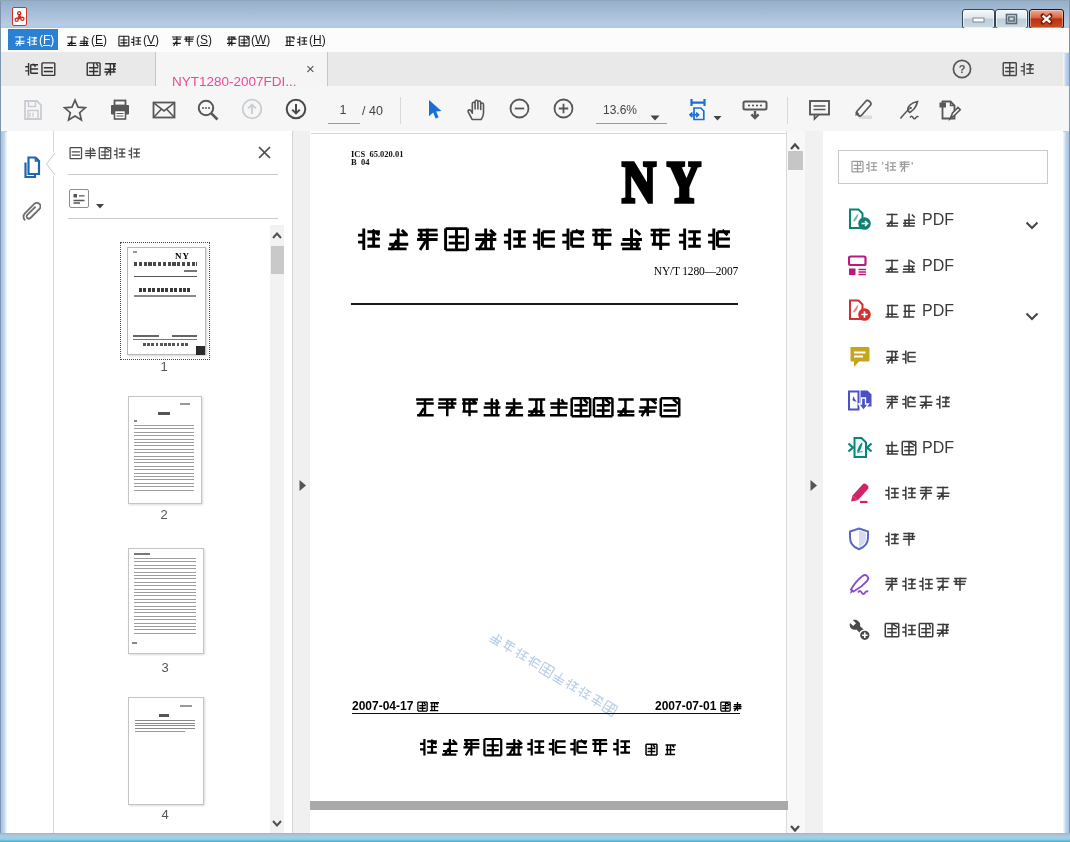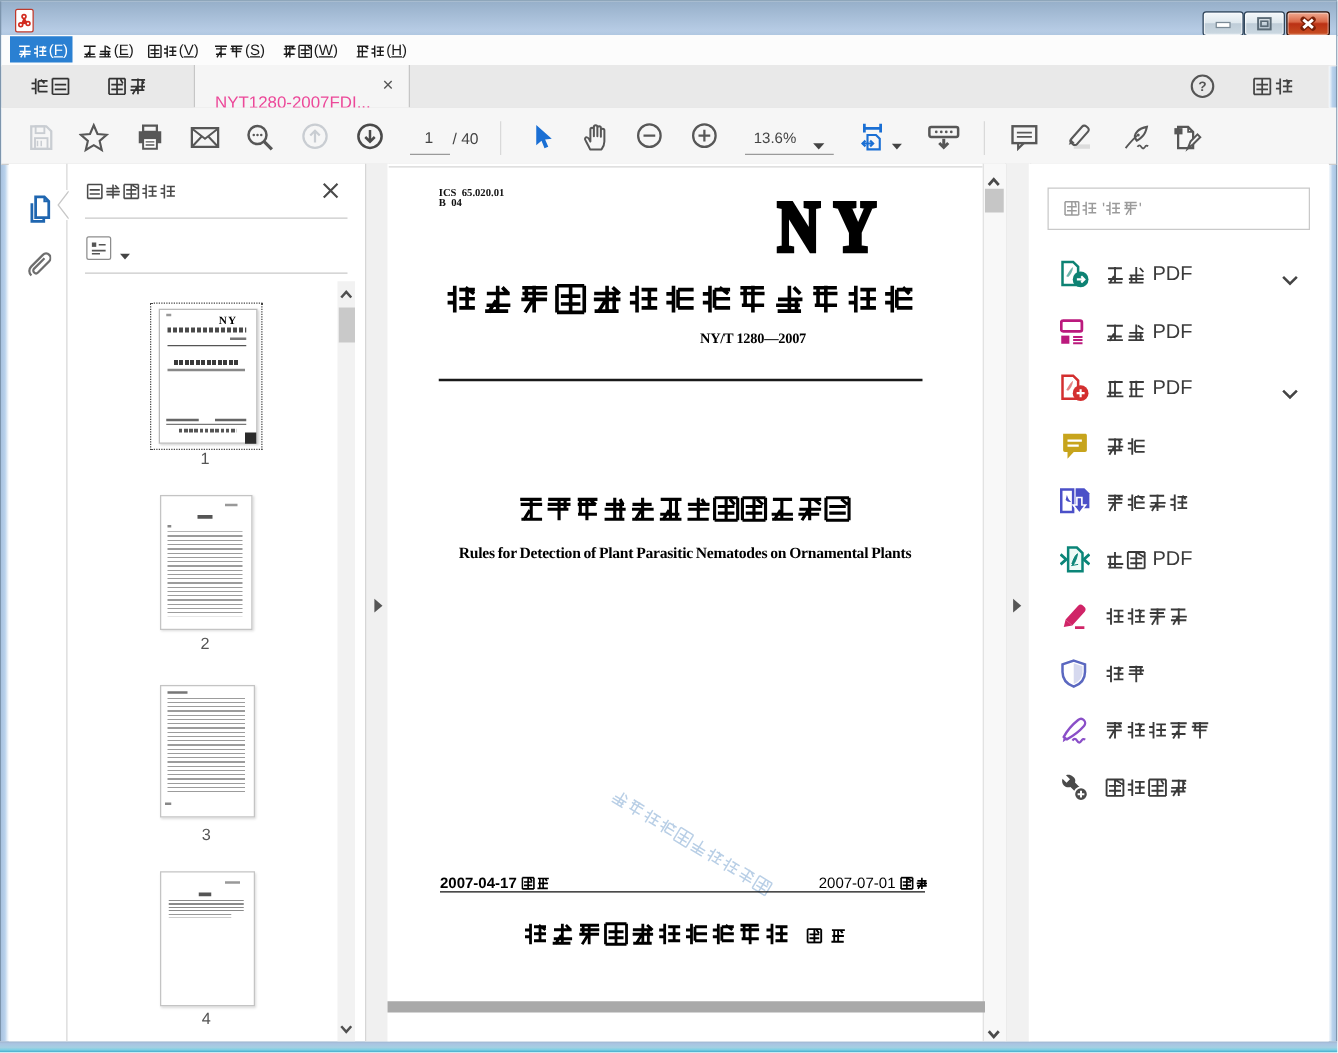--- a/index.html
+++ b/index.html
@@ -297,54 +297,53 @@
         <path d="M119.48 8.84 L139.28 8.84 M119.20 13.52 L140.49 13.52 M119.81 22.88 L139.02 22.88 M129.80 2.60 L129.80 23.92 M135.52 8.84 L135.52 22.88 M122.52 23.92 L128.50 14.30 M134.25 3.90 L139.95 9.10"></path>
         <path d="M153.80 2.60 L153.80 23.92 M148.08 9.10 L153.80 9.10 M148.08 16.12 L153.80 16.12 M157.44 5.72 L169.92 5.72 M157.44 13.00 L169.92 13.00 M157.44 20.28 L169.92 20.28 M163.68 5.72 L163.68 20.28"></path>
         <path d="M183.00 2.60 L183.00 23.92 M177.28 9.10 L183.00 9.10 M177.28 16.12 L183.00 16.12 M186.64 5.72 L199.12 5.72 M186.64 13.00 L199.12 13.00 M186.64 20.28 L199.12 20.28 M186.64 5.72 L186.64 20.28"></path>
         <path d="M212.20 2.60 L212.20 23.92 M206.48 9.10 L212.20 9.10 M206.48 16.12 L212.20 16.12 M215.84 5.72 L228.32 5.72 M215.84 13.00 L228.32 13.00 M215.84 20.28 L228.32 20.28 M215.84 5.72 L215.84 20.28 M219.90 3.90 L226.76 9.10"></path>
         <path d="M236.59 4.16 L255.43 4.16 M236.47 8.84 L255.93 8.84 M237.74 18.20 L255.57 18.20 M246.60 2.60 L246.60 23.92 M240.36 4.16 L240.36 18.20"></path>
         <path d="M266.68 13.52 L286.27 13.52 M265.15 18.20 L284.15 18.20 M266.41 22.88 L285.14 22.88 M275.80 2.60 L275.80 23.92 M281.52 13.52 L281.52 22.88 M279.35 3.90 L284.50 9.10"></path>
         <path d="M294.99 4.16 L313.83 4.16 M294.87 8.84 L314.33 8.84 M296.14 18.20 L313.97 18.20 M305.00 2.60 L305.00 23.92 M298.76 4.16 L298.76 18.20"></path>
         <path d="M329.00 2.60 L329.00 23.92 M323.28 9.10 L329.00 9.10 M323.28 16.12 L329.00 16.12 M332.64 5.72 L345.12 5.72 M332.64 13.00 L345.12 13.00 M332.64 20.28 L345.12 20.28 M338.88 5.72 L338.88 20.28"></path>
         <path d="M358.20 2.60 L358.20 23.92 M352.48 9.10 L358.20 9.10 M352.48 16.12 L358.20 16.12 M361.84 5.72 L374.32 5.72 M361.84 13.00 L374.32 13.00 M361.84 20.28 L374.32 20.28 M361.84 5.72 L361.84 20.28 M366.67 3.90 L371.93 9.10"></path>
       </svg></div>
-<div class="abs ser" style="left:560px;top:265px;width:178px;text-align:left;font-size:11.5px;letter-spacing:-0.2px;font-weight:bold;color:#000">NY/T 1280—2007</div>
+<div class="abs ser" style="left:560px;top:265px;width:178px;text-align:right;font-size:11.5px;letter-spacing:-0.2px;font-weight:normal;color:#000">NY/T 1280—2007</div>
 <div class="abs" style="left:351px;top:303px;width:387px;height:2px;background:#1a1a1a"></div>
 <div style="position:absolute;left:414.0px;top:396.0px;"><svg class="" style="" width="267" height="22" viewBox="0 0 267.3 22.0" fill="none" stroke="#000" stroke-width="2.50" stroke-linecap="butt">
         <path d="M2.15 3.52 L19.35 3.52 M2.56 7.48 L19.75 7.48 M3.12 19.36 L19.68 19.36 M11.00 2.20 L11.00 20.24 M4.84 20.24 L9.90 12.10"></path>
         <path d="M24.60 3.52 L42.43 3.52 M24.23 7.48 L42.43 7.48 M24.08 11.44 L40.77 11.44 M33.30 2.20 L33.30 20.24 M38.14 3.52 L38.14 11.44"></path>
         <path d="M48.25 3.52 L64.03 3.52 M48.27 7.48 L62.69 7.48 M48.52 15.40 L63.61 15.40 M55.60 2.20 L55.60 20.24 M50.32 3.52 L50.32 15.40 M57.46 3.30 L62.81 7.70"></path>
         <path d="M70.78 7.48 L85.29 7.48 M69.77 11.44 L86.62 11.44 M69.75 19.36 L85.59 19.36 M77.90 2.20 L77.90 20.24 M82.74 7.48 L82.74 19.36 M82.11 3.30 L84.59 7.70"></path>
         <path d="M92.10 7.48 L107.43 7.48 M91.67 11.44 L109.03 11.44 M91.87 19.36 L109.21 19.36 M100.20 2.20 L100.20 20.24 M94.04 20.24 L99.10 12.10"></path>
         <path d="M114.69 3.52 L131.34 3.52 M114.32 15.40 L129.66 15.40 M113.98 19.36 L131.32 19.36 M122.50 2.20 L122.50 20.24 M127.34 3.52 L127.34 19.36 M116.34 20.24 L121.40 12.10"></path>
         <path d="M136.44 7.48 L153.81 7.48 M136.87 11.44 L153.69 11.44 M136.15 19.36 L153.16 19.36 M144.80 2.20 L144.80 20.24 M147.60 3.30 L150.46 7.70"></path>
         <path d="M157.86 2.20 L176.34 2.20 M157.86 2.20 L157.86 20.24 M176.34 2.20 L176.34 20.24 M157.86 20.24 L176.34 20.24 M160.50 9.24 L173.70 9.24 M160.50 14.52 L173.70 14.52 M167.10 2.20 L167.10 20.24 M170.09 3.30 L174.00 7.70"></path>
         <path d="M180.16 2.20 L198.64 2.20 M180.16 2.20 L180.16 20.24 M198.64 2.20 L198.64 20.24 M180.16 20.24 L198.64 20.24 M182.80 9.24 L196.00 9.24 M182.80 14.52 L196.00 14.52 M189.40 2.20 L189.40 20.24 M191.66 3.30 L196.66 7.70"></path>
         <path d="M204.56 3.52 L219.91 3.52 M203.51 15.40 L220.57 15.40 M203.94 19.36 L220.68 19.36 M211.70 2.20 L211.70 20.24 M205.54 20.24 L210.60 12.10"></path>
         <path d="M226.44 3.52 L243.22 3.52 M225.69 11.44 L243.18 11.44 M224.96 15.40 L241.66 15.40 M234.00 2.20 L234.00 20.24 M227.84 20.24 L232.90 12.10 M237.24 3.30 L242.57 7.70"></path>
         <path d="M247.06 2.20 L265.54 2.20 M247.06 2.20 L247.06 20.24 M265.54 2.20 L265.54 20.24 M247.06 20.24 L265.54 20.24 M249.70 9.24 L262.90 9.24 M249.70 14.52 L262.90 14.52 M259.36 3.30 L264.46 7.70"></path>
       </svg></div>
-<div class="abs ser" style="left:310px;top:435px;width:476px;text-align:center;font-size:12.5px;font-weight:bold;color:#000;letter-spacing:-0.2px;word-spacing:-0.6px">Rules for Detection of Plant Parasitic Nematodes on Ornamental Plants</div>
 <div class="abs" style="left:492px;top:628px;transform:rotate(31.5deg);transform-origin:0 0"><svg class="" style="" width="152" height="14" viewBox="0 0 152.2 14.5" fill="none" stroke="#b9cfe6" stroke-width="1.25" stroke-linecap="butt">
         <path d="M2.16 7.54 L13.09 7.54 M1.31 10.15 L11.90 10.15 M2.01 12.76 L12.46 12.76 M7.25 1.45 L7.25 13.34 M10.44 7.54 L10.44 12.76 M9.23 2.17 L12.10 5.07"></path>
         <path d="M16.97 2.32 L27.48 2.32 M16.90 4.93 L27.75 4.93 M17.61 10.15 L27.55 10.15 M22.55 1.45 L22.55 13.34 M19.07 2.32 L19.07 10.15"></path>
         <path d="M34.95 1.45 L34.95 13.34 M31.76 5.07 L34.95 5.07 M31.76 8.99 L34.95 8.99 M36.98 3.19 L43.94 3.19 M36.98 7.25 L43.94 7.25 M36.98 11.31 L43.94 11.31 M40.46 3.19 L40.46 11.31"></path>
         <path d="M50.25 1.45 L50.25 13.34 M47.06 5.07 L50.25 5.07 M47.06 8.99 L50.25 8.99 M52.28 3.19 L59.24 3.19 M52.28 7.25 L59.24 7.25 M52.28 11.31 L59.24 11.31 M52.28 3.19 L52.28 11.31 M54.98 2.17 L57.91 5.07"></path>
         <path d="M62.36 1.45 L74.54 1.45 M62.36 1.45 L62.36 13.34 M74.54 1.45 L74.54 13.34 M62.36 13.34 L74.54 13.34 M64.10 6.09 L72.80 6.09 M64.10 9.57 L72.80 9.57 M68.45 1.45 L68.45 13.34"></path>
         <path d="M77.78 7.54 L89.68 7.54 M78.72 10.15 L89.52 10.15 M78.58 12.76 L89.50 12.76 M83.75 1.45 L83.75 13.34"></path>
         <path d="M96.15 1.45 L96.15 13.34 M92.96 5.07 L96.15 5.07 M92.96 8.99 L96.15 8.99 M98.18 3.19 L105.14 3.19 M98.18 7.25 L105.14 7.25 M98.18 11.31 L105.14 11.31 M101.66 3.19 L101.66 11.31 M99.90 2.17 L103.11 5.07"></path>
         <path d="M111.45 1.45 L111.45 13.34 M108.26 5.07 L111.45 5.07 M108.26 8.99 L111.45 8.99 M113.48 3.19 L120.44 3.19 M113.48 7.25 L120.44 7.25 M113.48 11.31 L120.44 11.31 M116.96 3.19 L116.96 11.31"></path>
         <path d="M124.71 2.32 L134.45 2.32 M124.51 7.54 L134.59 7.54 M124.47 10.15 L135.71 10.15 M129.65 1.45 L129.65 13.34 M130.92 2.17 L134.90 5.07"></path>
         <path d="M138.86 1.45 L151.04 1.45 M138.86 1.45 L138.86 13.34 M151.04 1.45 L151.04 13.34 M138.86 13.34 L151.04 13.34 M140.60 6.09 L149.30 6.09 M140.60 9.57 L149.30 9.57 M144.95 1.45 L144.95 13.34 M147.21 2.17 L148.75 5.07"></path>
       </svg></div>
 <div class="abs" style="left:352px;top:699px;display:flex;align-items:center;font-size:12px;font-weight:bold;color:#000">2007-04-17<svg class="" style="margin-left:4px" width="23" height="11" viewBox="0 0 23.0 11.0" fill="none" stroke="#000" stroke-width="1.30" stroke-linecap="butt">
         <path d="M0.88 1.10 L10.12 1.10 M0.88 1.10 L0.88 10.12 M10.12 1.10 L10.12 10.12 M0.88 10.12 L10.12 10.12 M2.20 4.62 L8.80 4.62 M2.20 7.26 L8.80 7.26 M5.50 1.10 L5.50 10.12 M6.92 1.65 L8.60 3.85"></path>
         <path d="M13.30 1.76 L22.05 1.76 M13.60 5.72 L21.41 5.72 M12.94 9.68 L21.29 9.68 M17.50 1.10 L17.50 10.12 M14.86 1.76 L14.86 9.68 M18.87 1.65 L20.55 3.85"></path>
       </svg></div>
-<div class="abs" style="left:655px;top:699px;display:flex;align-items:center;font-size:12px;font-weight:normal;color:#000">2007-07-01<svg class="" style="margin-left:4px" width="23" height="11" viewBox="0 0 23.0 11.0" fill="none" stroke="#000" stroke-width="1.30" stroke-linecap="butt">
+<div class="abs" style="left:655px;top:699px;display:flex;align-items:center;font-size:12px;font-weight:bold;color:#000">2007-07-01<svg class="" style="margin-left:4px" width="23" height="11" viewBox="0 0 23.0 11.0" fill="none" stroke="#000" stroke-width="1.30" stroke-linecap="butt">
         <path d="M0.88 1.10 L10.12 1.10 M0.88 1.10 L0.88 10.12 M10.12 1.10 L10.12 10.12 M0.88 10.12 L10.12 10.12 M2.20 4.62 L8.80 4.62 M2.20 7.26 L8.80 7.26 M5.50 1.10 L5.50 10.12 M6.07 1.65 L9.33 3.85"></path>
         <path d="M13.91 3.74 L21.24 3.74 M13.33 5.72 L21.60 5.72 M13.66 7.70 L21.35 7.70 M17.50 1.10 L17.50 10.12 M19.92 3.74 L19.92 7.70 M14.42 10.12 L16.95 6.05"></path>
       </svg></div>
 <div class="abs" style="left:352px;top:712.5px;width:388px;height:1.5px;background:#111"></div>
 <div style="position:absolute;left:416.0px;top:737.0px;"><svg class="" style="" width="218" height="20" viewBox="0 0 218.5 20.5" fill="none" stroke="#000" stroke-width="2.30" stroke-linecap="butt">
         <path d="M6.15 2.05 L6.15 18.86 M1.64 7.17 L6.15 7.17 M1.64 12.71 L6.15 12.71 M9.02 4.51 L18.86 4.51 M9.02 10.25 L18.86 10.25 M9.02 15.99 L18.86 15.99 M13.94 4.51 L13.94 15.99 M12.95 3.07 L18.37 7.17"></path>
         <path d="M25.40 6.97 L39.84 6.97 M25.22 14.35 L40.25 14.35 M24.33 18.04 L38.88 18.04 M32.25 2.05 L32.25 18.86 M26.51 18.86 L31.23 11.28 M35.17 3.07 L39.18 7.17"></path>
         <path d="M46.75 3.28 L62.30 3.28 M46.86 6.97 L62.56 6.97 M46.15 10.66 L62.34 10.66 M54.25 2.05 L54.25 18.86 M49.33 3.28 L49.33 10.66 M48.51 18.86 L53.23 11.28"></path>
         <path d="M67.64 2.05 L84.86 2.05 M67.64 2.05 L67.64 18.86 M84.86 2.05 L84.86 18.86 M67.64 18.86 L84.86 18.86 M70.10 8.61 L82.40 8.61 M70.10 13.53 L82.40 13.53 M76.25 2.05 L76.25 18.86"></path>
         <path d="M90.11 6.97 L105.72 6.97 M89.89 10.66 L106.68 10.66 M90.38 18.04 L105.52 18.04 M98.25 2.05 L98.25 18.86 M102.76 6.97 L102.76 18.04 M92.51 18.86 L97.22 11.28 M101.76 3.07 L106.25 7.17"></path>

